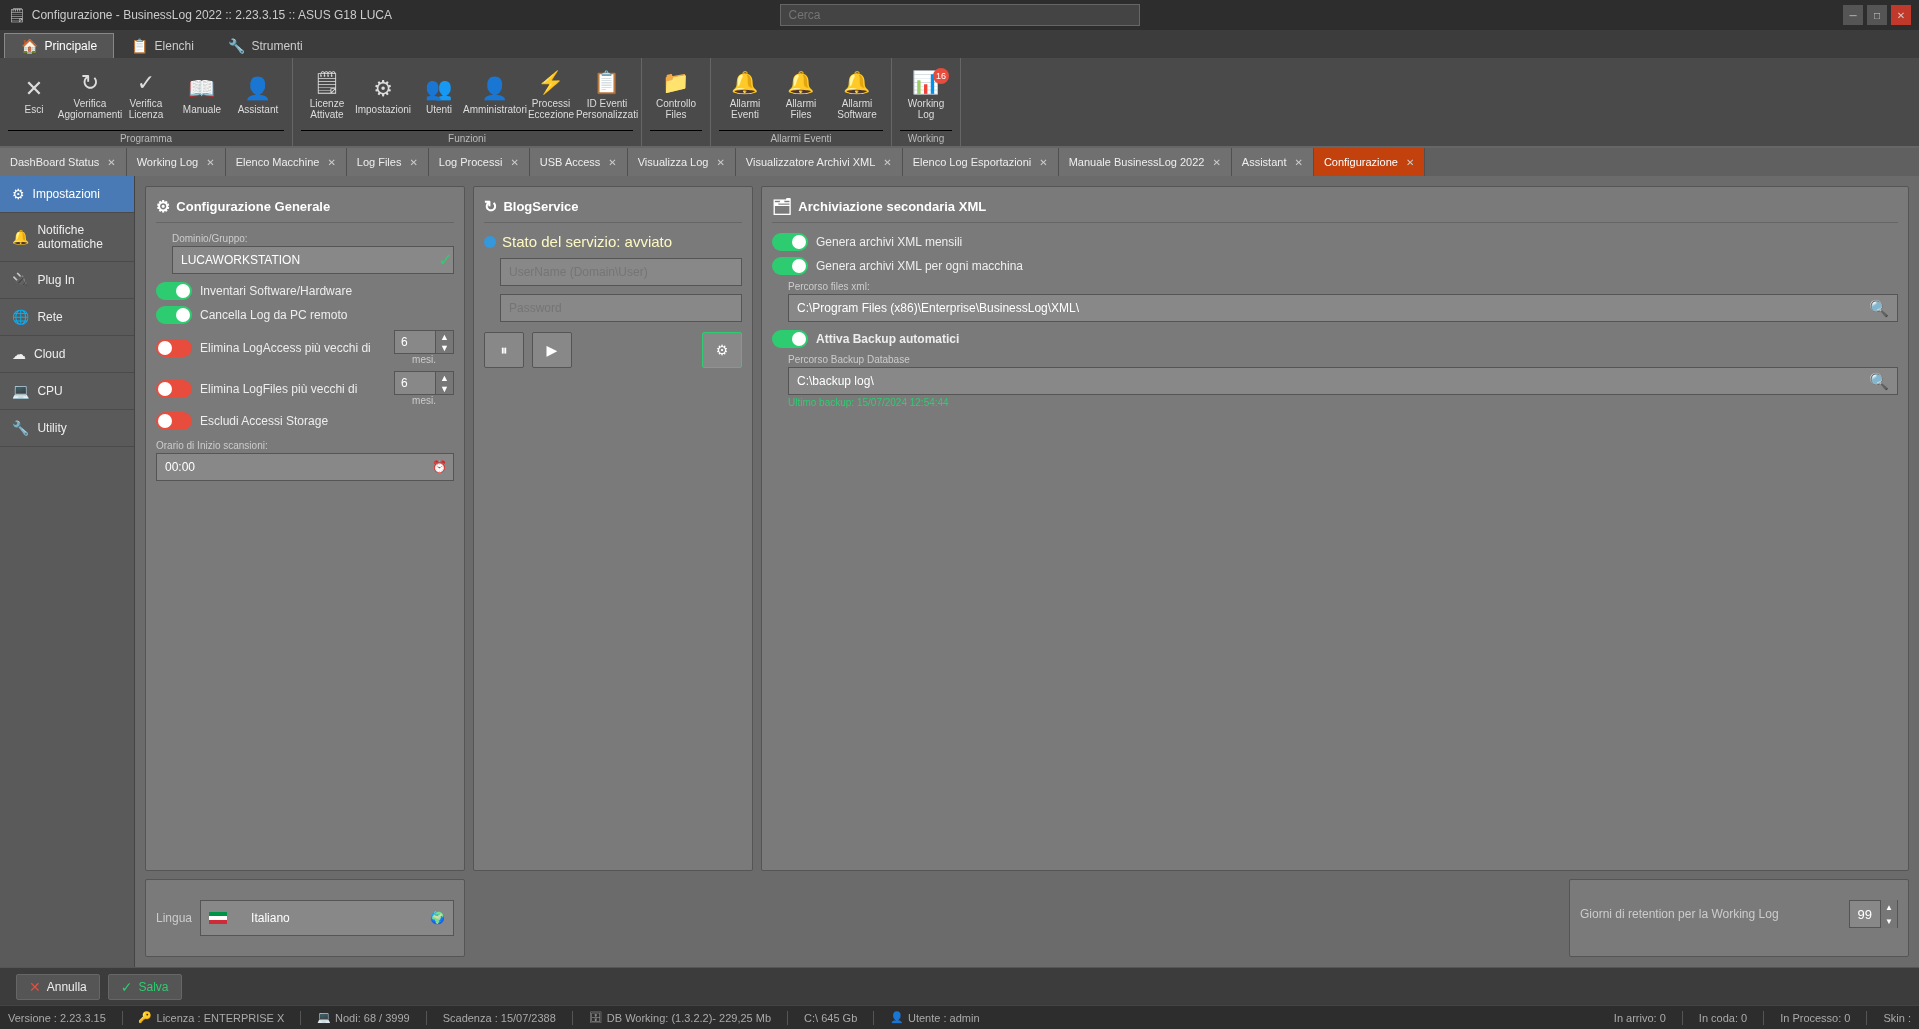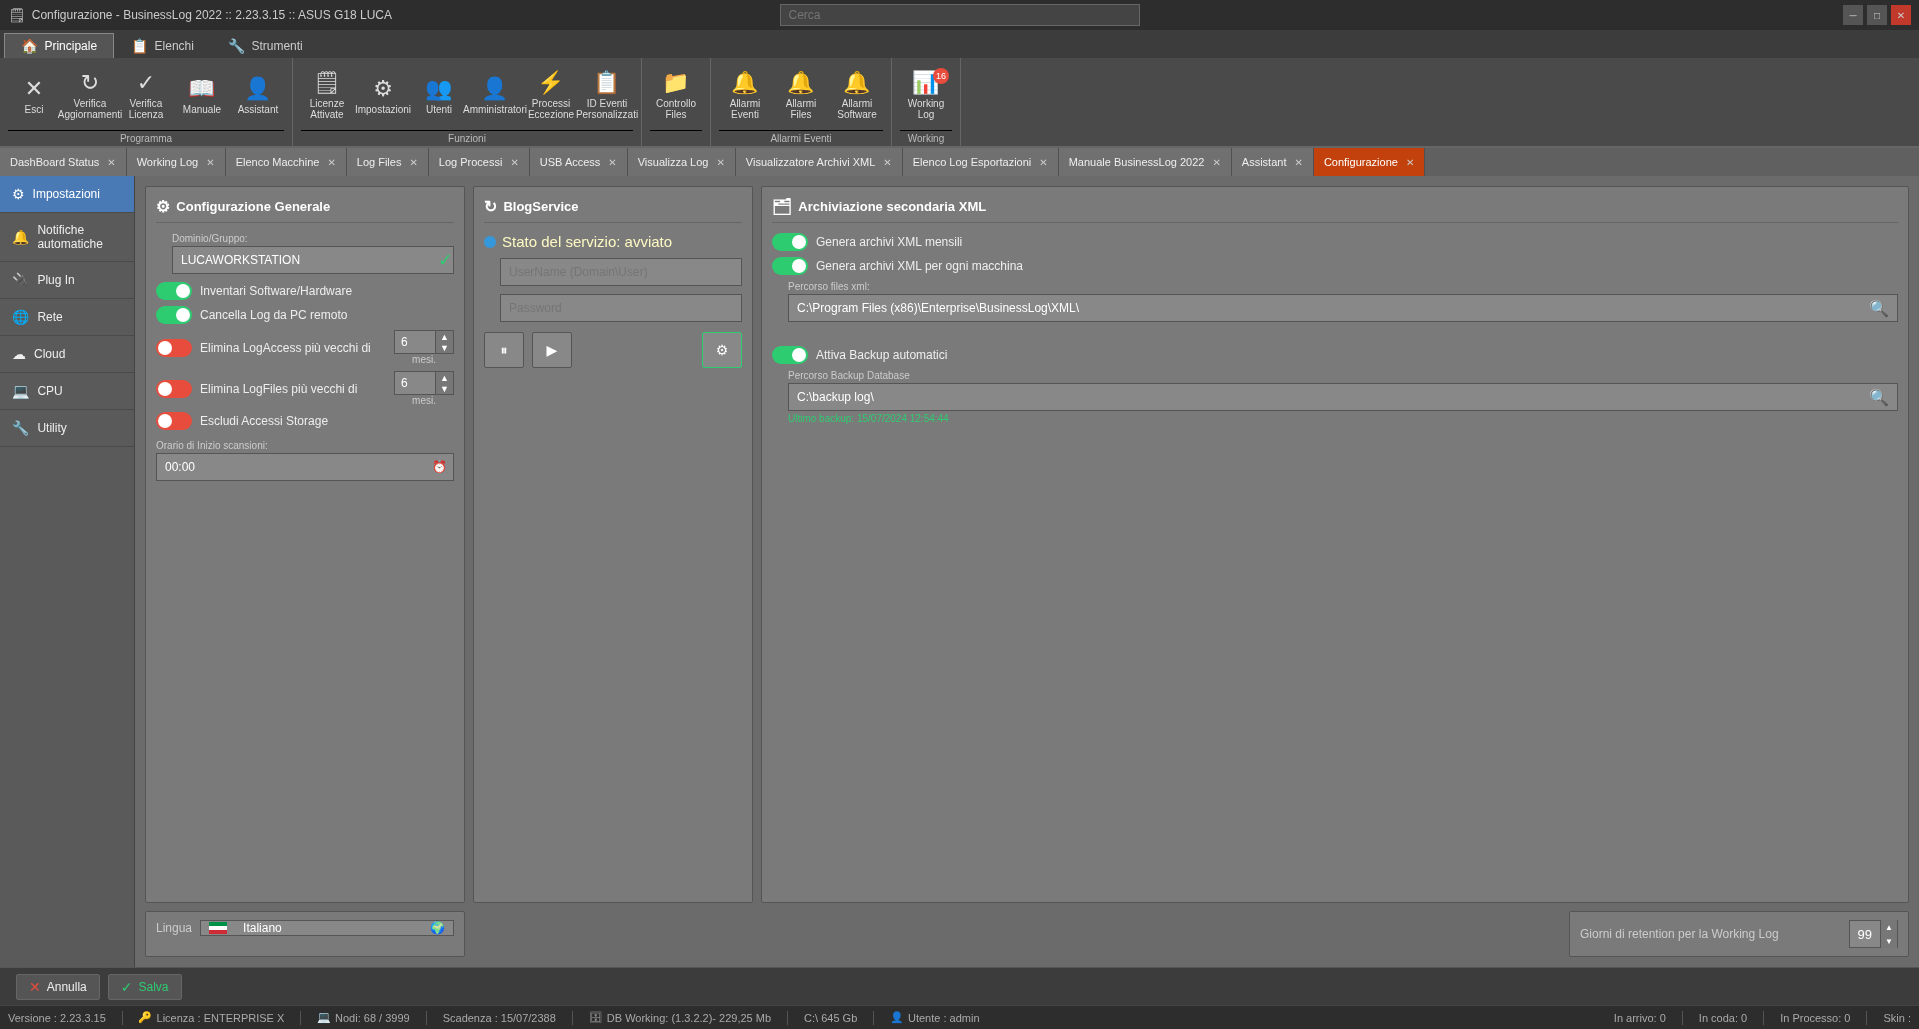--- a/index.html
+++ b/index.html
@@ -237,21 +237,21 @@
       font-size: 11px;
       border-top: 1px solid #444;
     }
     .status-item { display: flex; align-items: center; gap: 4px; }
     .status-sep { width: 1px; height: 14px; background: #555; }
 
     
     .backup-note { color: #2ecc71; font-size: 10px; margin-top: 2px; }
 
     .panels-bottom-row { display: flex; gap: 8px; }
-    .panel-small { padding: 8px 10px; }
+    .panel-small { padding: 20px 10px; }
 
     .checkmark { color: #2ecc71; font-size: 18px; }
   </style>
 </head>
 <body>
 
 <div id="titlebar">
   <div id="titlebar-left">
     <span style="font-size:14px;">🗒</span>
     <span>Configurazione - BusinessLog 2022 :: 2.23.3.15 :: ASUS G18 LUCA</span>
@@ -570,42 +570,42 @@
         </div>
 
         <div class="field-group">
           <div class="field-label">Percorso files xml:</div>
           <div class="field-input-with-icon">
             <input type="text" style="flex: 1 1 0%; background: transparent; border: none; color: rgb(255, 255, 255); padding: 4px 8px; font-size: 12px; outline: none;" value="C:\Program Files (x86)\Enterprise\BusinessLog\XML\">
             <span style="padding:0 8px; color:#4a7ab5; cursor:pointer; font-size:16px;">🔍</span>
           </div>
         </div>
 
-        <div class="toggle-row" style="margin-top:24px;">
+        <div class="toggle-row" style="margin-top:8px;font-weight:bold;">
           <div class="toggle on"></div>
           <span class="toggle-label">Attiva Backup automatici</span>
         </div>
 
         <div class="field-group">
           <div class="field-label">Percorso Backup Database</div>
           <div class="field-input-with-icon">
             <input type="text" style="flex: 1 1 0%; background: transparent; border: none; color: rgb(255, 255, 255); padding: 4px 8px; font-size: 12px; outline: none;" value="C:\backup log\">
             <span style="padding:0 8px; color:#4a7ab5; cursor:pointer; font-size:16px;">🔍</span>
           </div>
           <div class="backup-note">Ultimo backup: 15/07/2024 12:54:44</div>
         </div>
       </div>
     </div>
 
     <div class="panels-bottom-row">
 
       <div class="panel panel-small" style="max-width:320px; flex:0 0 320px;">
         <div style="display:flex; align-items:center; gap:8px;">
           <span style="color:#ccc; font-size:12px;">Lingua</span>
-          <div style="flex:1; display:flex; align-items:center; background:#888; border:1px solid #555; height:16px; padding:0 8px; gap:16px;">
+          <div style="flex:1; display:flex; align-items:center; background:#888; border:1px solid #555; height:36px; padding:0 8px; gap:24px;">
             <span style="width:18px; height:12px; background: linear-gradient(#009246 33%, white 33% 66%, #ce2b37 66%); display:inline-block; flex-shrink:0;"></span>
             <span style="color:#fff; font-size:12px;">Italiano</span>
             <span style="margin-left:auto;">🌍</span>
           </div>
         </div>
       </div>
 
       <div style="flex:1;"></div>
 
       <div class="panel panel-small" style="max-width:340px; flex:0 0 340px;">

